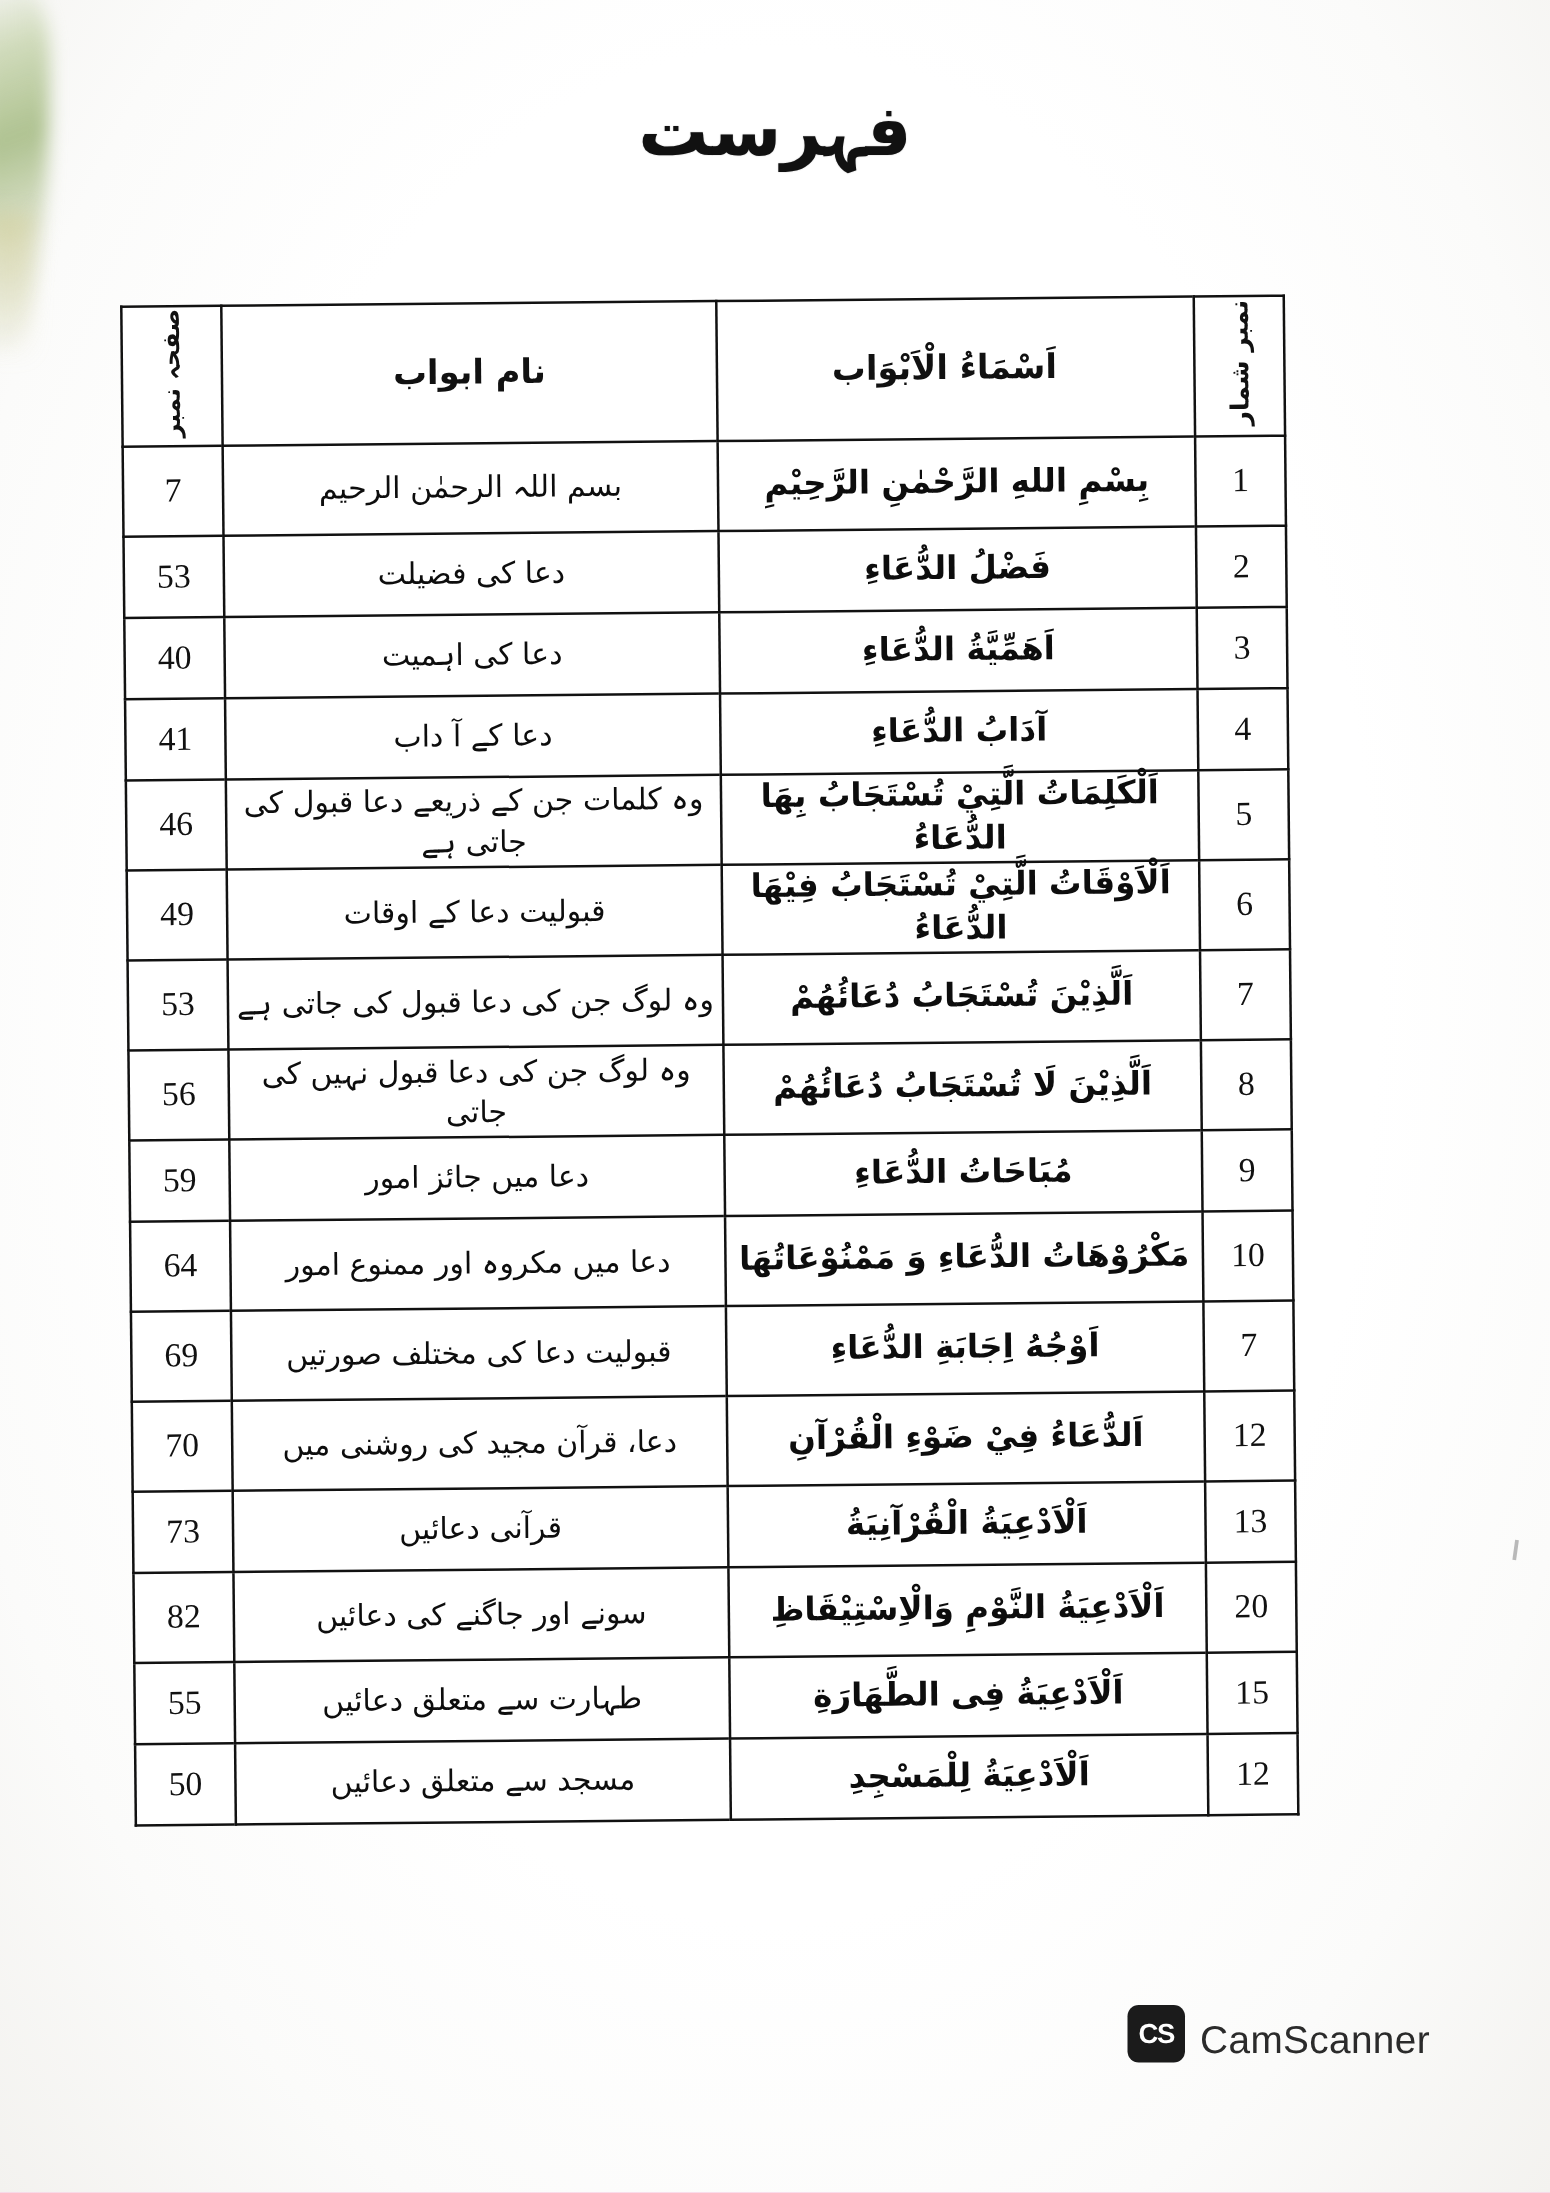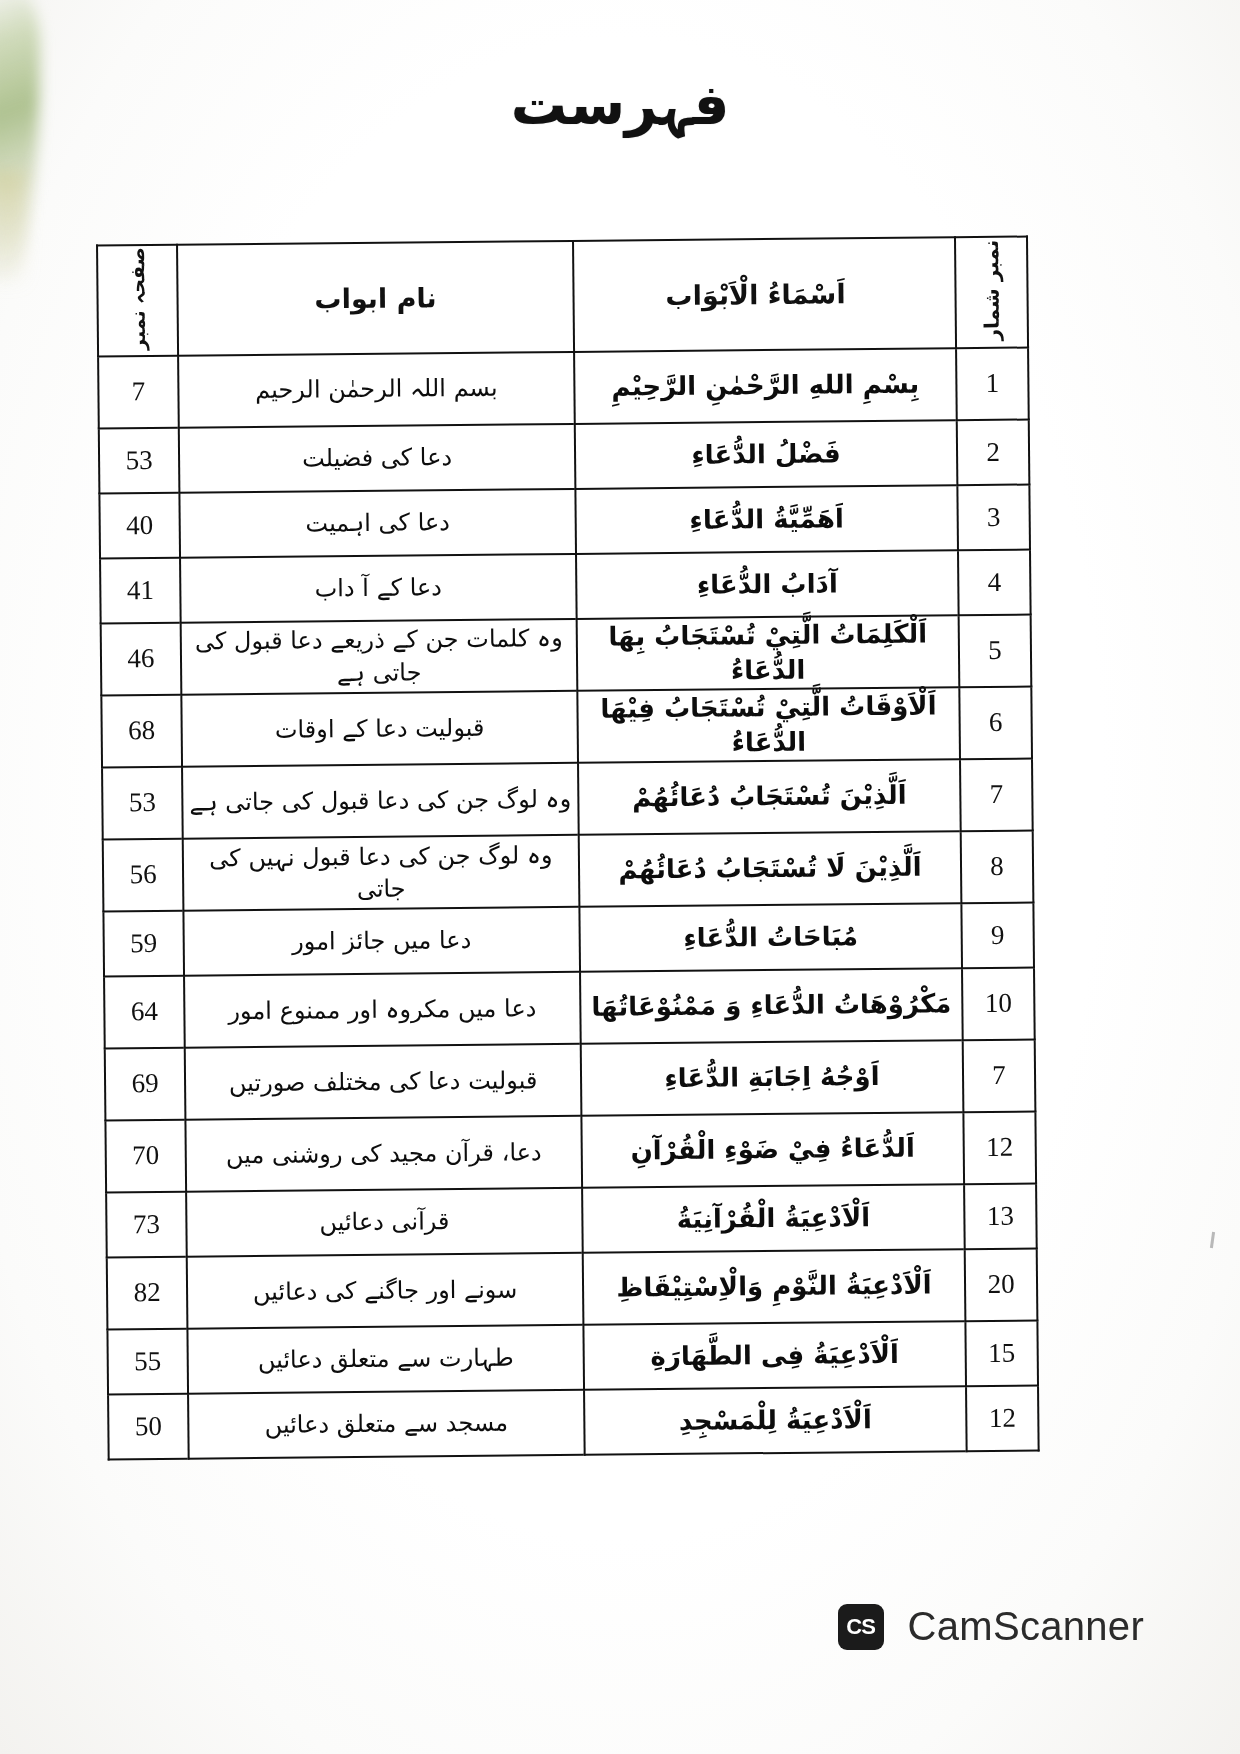--- a/index.html
+++ b/index.html
@@ -176,41 +176,41 @@
 
   
   tr.tall { height: 72px; }
 
   
   .camscanner {
     position: absolute;
     right: 96px;
     bottom: 104px;
     display: flex;
-    align-items: flex-start;
-    gap: 24px;
+    align-items: flex-end;
+    gap: 12px;
     margin-top: 13px;
   }
   .cs-badge {
     width: 46px;
     height: 46px;
     border-radius: 9px;
     background: #1b1b1b;
     color: #fff;
     display: flex;
     align-items: center;
     justify-content: center;
     font-family: "Liberation Sans", sans-serif;
     font-weight: bold;
     font-size: 22px;
     letter-spacing: -1px;
   }
   .cs-text {
     font-family: "Liberation Sans", sans-serif;
-    font-size: 40px;
+    font-size: 31px;
     color: #2b2b2b;
     letter-spacing: 0.3px;
   }
 
   
   .stray-mark {
     position: absolute;
     right: 26px;
     top: 1232px;
     width: 3px;
@@ -281,21 +281,21 @@
           <tr class="tall">
             <td class="serial">5</td>
             <td class="arabic">اَلْكَلِمَاتُ الَّتِيْ تُسْتَجَابُ بِهَا الدُّعَاءُ</td>
             <td class="urdu">وہ کلمات جن کے ذریعے دعا قبول کی جاتی ہے</td>
             <td class="page">46</td>
           </tr>
           <tr>
             <td class="serial">6</td>
             <td class="arabic">اَلْاَوْقَاتُ الَّتِيْ تُسْتَجَابُ فِيْهَا الدُّعَاءُ</td>
             <td class="urdu">قبولیت دعا کے اوقات</td>
-            <td class="page">68</td>
+            <td class="page">49</td>
           </tr>
           <tr class="tall">
             <td class="serial">7</td>
             <td class="arabic">اَلَّذِيْنَ تُسْتَجَابُ دُعَائُهُمْ</td>
             <td class="urdu">وہ لوگ جن کی دعا قبول کی جاتی ہے</td>
             <td class="page">53</td>
           </tr>
           <tr class="tall">
             <td class="serial">8</td>
             <td class="arabic">اَلَّذِيْنَ لَا تُسْتَجَابُ دُعَائُهُمْ</td>

